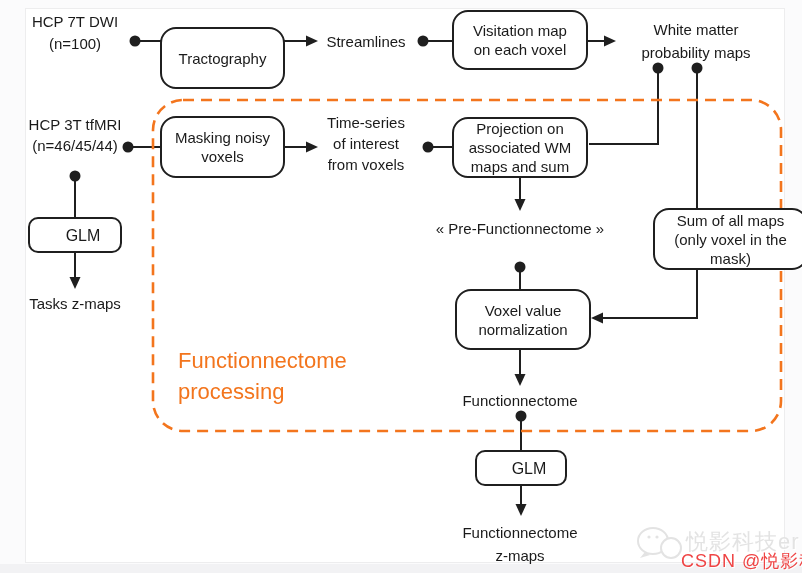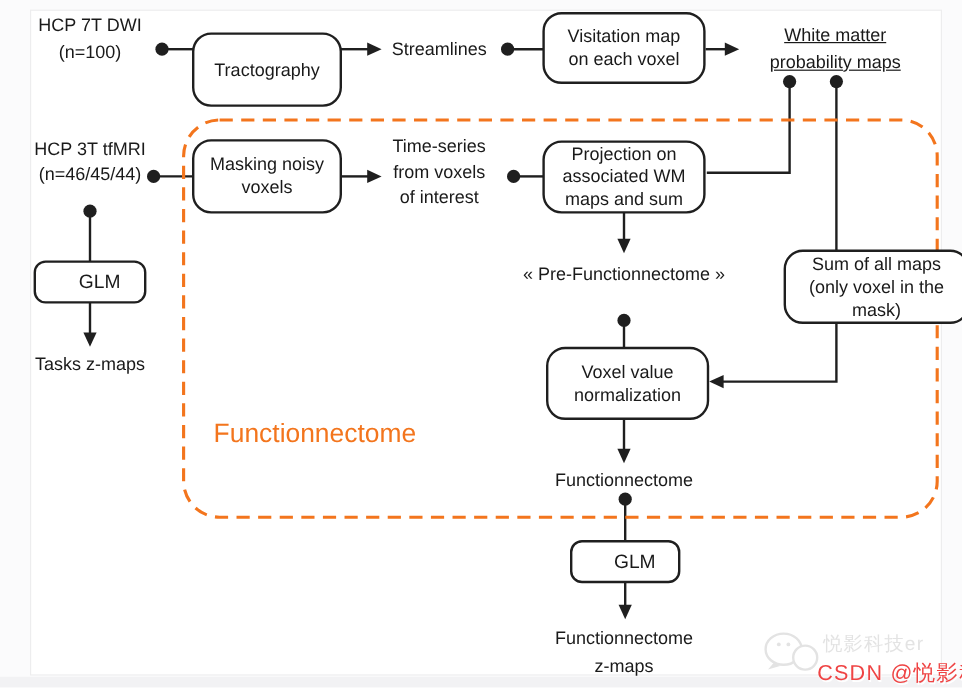--- a/index.html
+++ b/index.html
@@ -27,24 +27,24 @@
     text-align:center;font-size:15px;line-height:19px;
     box-sizing:border-box;z-index:3;
   }
   .node.small{border-radius:10px;font-size:16px;padding-left:16px;}
   .lbl{
     position:absolute;text-align:center;font-size:15px;line-height:21px;z-index:2;
   }
   .lbl.region{
     text-align:left;font-size:22px;line-height:31px;font-weight:400;z-index:2;
   }
-  .wm{line-height:23px;text-decoration:underline;}
+  .wm{line-height:23px;}
   .fz{line-height:23px;}
   .watermark{position:absolute;z-index:1;white-space:nowrap;}
-  .wm-l1{font-size:16px;letter-spacing:1px;text-shadow:1px 1px 0 #ffffff;}
+  .wm-l1{font-size:22px;letter-spacing:1px;text-shadow:1px 1px 0 #ffffff;}
   .wm-l2{font-size:18px;letter-spacing:1px;text-shadow:1px 1px 0 #ffffff;}
 </style>
 </head>
 <body>
 
 <div class="canvas">
   <div class="page"></div>
   <div class="bottom-strip"></div>
 
   <svg class="overlay" viewBox="0 0 802 573">
@@ -161,35 +161,36 @@
   </div>
   <div class="lbl" style="left:20px;top:114px;width:110px;">
     <div>HCP 3T tfMRI</div>
     <div>(n=46/45/44)</div>
   </div>
   <div class="lbl" style="left:18px;top:293px;width:114px;">
     <div>Tasks z-maps</div>
   </div>
   <div class="lbl" style="left:318px;top:112px;width:96px;">
     <div>Time-series</div>
+    <div>of interest</div>
     <div>from voxels</div>
-    <div>of interest</div>
   </div>
   <div class="lbl" style="left:388px;top:218px;width:264px;">
     <div>« Pre-Functionnectome »</div>
   </div>
   <div class="lbl" style="left:440px;top:390px;width:160px;">
     <div>Functionnectome</div>
   </div>
   <div class="lbl fz" style="left:440px;top:521px;width:160px;">
     <div>Functionnectome</div>
     <div>z-maps</div>
   </div>
   <div class="lbl region" style="left:178px;top:345px;width:240px;color:#f3751d;">
     <div>Functionnectome</div>
+    <div>processing</div>
   </div>
 
   <div class="watermark wm-l1" style="left:686px;top:527px;color:#e3e3e3;">
     <span>悦影科技er</span>
   </div>
   <div class="watermark wm-l2" style="left:647px;top:549px;color:#ef4444;margin-left:34px;">
     <span>CSDN @悦影科技</span>
   </div>
 </div>
 

